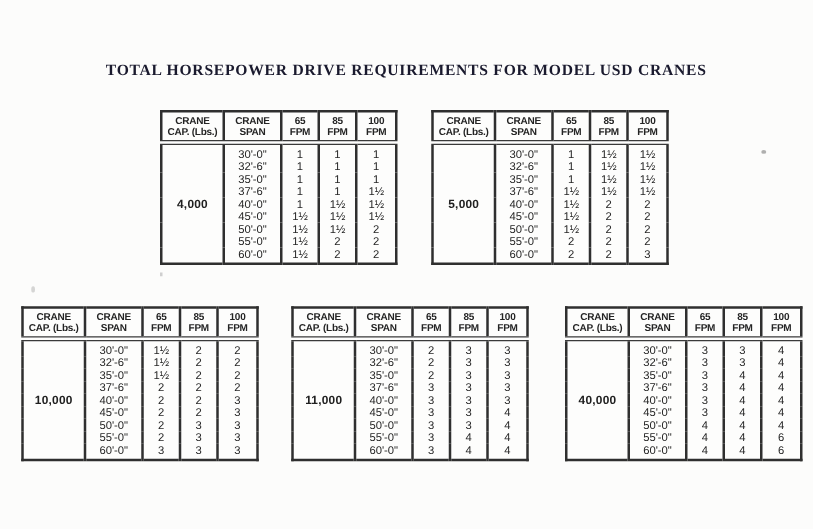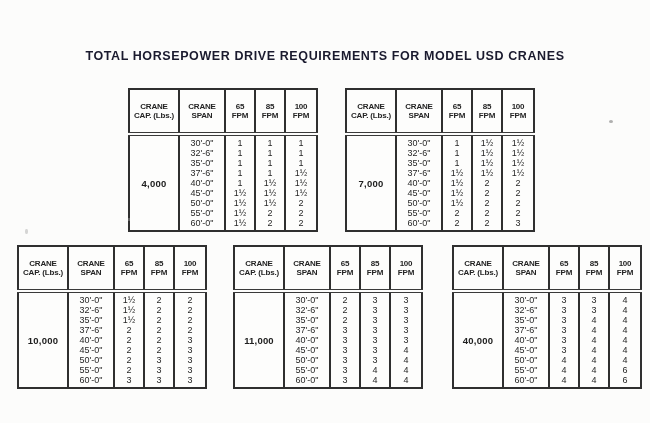--- a/index.html
+++ b/index.html
@@ -12,20 +12,21 @@
   }
   .page-title {
     position:absolute;
     top:49px; left:0; right:0;
     text-align:center;
     font-size:12.5px;
     font-weight:bold;
     letter-spacing:0.6px;
     color:#1a1a2e;
     white-space:nowrap;
+    font-family:Liberation Serif, serif;
   }
   table.crane-table {
     position:absolute;
     width:188px;
     border-collapse:collapse;
     table-layout:fixed;
     background:#fdfdfc;
     border:2px solid #2f2f2f;
   }
   .pos-t0 { left:128px; top:88px; }
@@ -39,21 +40,21 @@
   col.c-fpm100 { width:32px; }
   .crane-table th {
     border-left:2px solid #2f2f2f;
     border-bottom:4px double #3a3a3a;
     font-size:8px;
     line-height:9px;
     font-weight:bold;
     color:#242424;
     text-align:center;
     vertical-align:middle;
-    padding:12px 0;
+    padding:2px 0;
     letter-spacing:-0.2px;
     white-space:nowrap;
   }
   .crane-table th:first-child { border-left:none; }
   .crane-table td {
     text-align:center;
     font-size:9px;
     line-height:10px;
     color:#262626;
     padding:0;
@@ -200,21 +201,21 @@
           <div>FPM</div>
         </th>
         <th>
           <div>100</div>
           <div>FPM</div>
         </th>
       </tr>
     </thead>
     <tbody>
       <tr>
-        <td rowspan="9" class="cap-cell">7,000</td>
+        <td rowspan="9" class="cap-cell">5,000</td>
         <td class="span-cell">30'-0"</td>
         <td class="hp-cell">1</td>
         <td class="hp-cell">1½</td>
         <td class="hp-cell">1½</td>
       </tr>
       <tr>
         <td class="span-cell">32'-6"</td>
         <td class="hp-cell">1</td>
         <td class="hp-cell">1½</td>
         <td class="hp-cell">1½</td>

